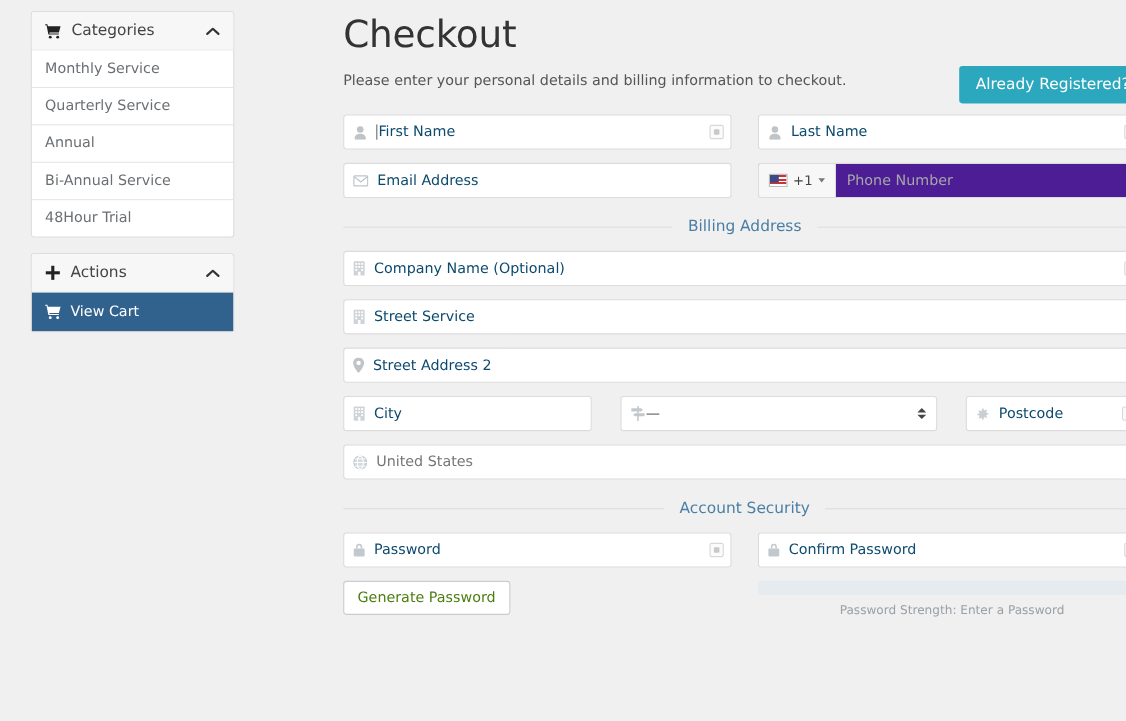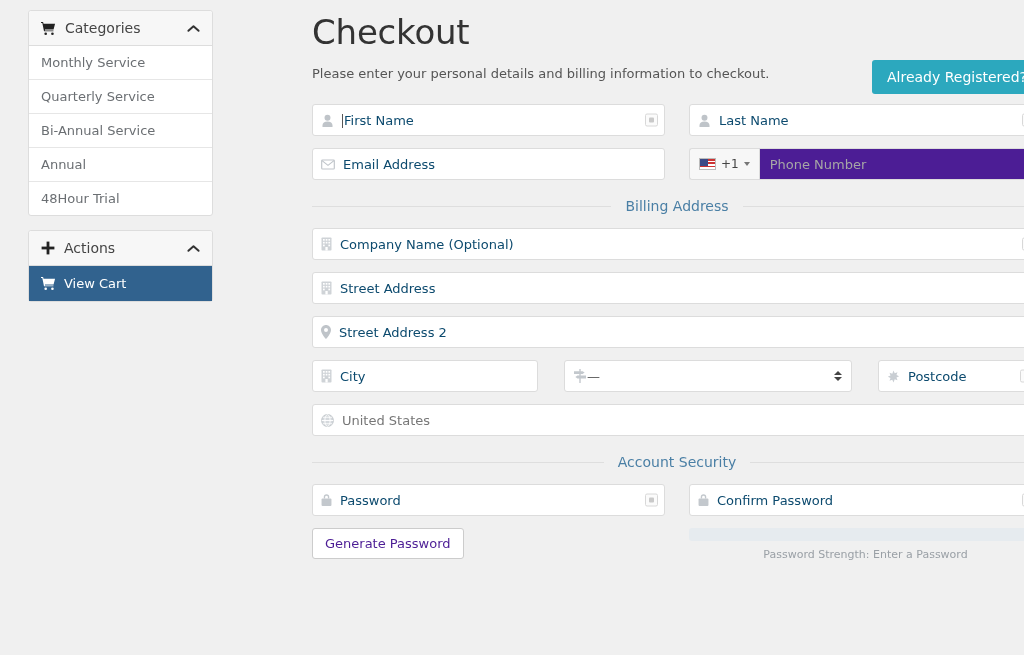--- a/index.html
+++ b/index.html
@@ -190,21 +190,21 @@
   .r-state { width: 288px; flex: none; }
   .r-post { width: 162px; flex: none; }
   .row.cityrow { gap: 26px; }
 
   
   .btn-generate {
     background: #fff;
     border: 1px solid #ccc;
     border-radius: 3px;
     padding: 7px 12px;
-    font-size: 13px; color: #4c1d95;
+    font-size: 13px; color: #4d7c0f;
     font-family: inherit; cursor: pointer;
   }
   .pw-meter {
     height: 13px;
     background: #e6ebef;
     border-radius: 3px;
   }
   .pw-text {
     text-align: center;
     font-size: 11px;
@@ -232,22 +232,22 @@
         <span class="ph-title">Categories</span>
         <span class="ph-caret">
           <svg width="13" height="9" viewBox="0 0 14 9" fill="none" stroke="#333" stroke-width="2.1" stroke-linecap="round" stroke-linejoin="round">
             <polyline points="1.5,7 7,2 12.5,7"></polyline>
           </svg>
         </span>
       </div>
       <div class="panel-list">
         <div class="li"><span>Monthly Service</span></div>
         <div class="li"><span>Quarterly Service</span></div>
+        <div class="li"><span>Annual</span></div>
         <div class="li"><span>Bi-Annual Service</span></div>
-        <div class="li"><span>Annual</span></div>
         <div class="li"><span>48Hour Trial</span></div>
       </div>
     </div>
 
     <div class="panel">
       <div class="panel-head">
         <span class="ph-icon">
           <svg width="14" height="14" viewBox="0 0 14 14" fill="#222">
             <rect x="5.6" y="0.6" width="2.8" height="12.8"></rect>
             <rect x="0.6" y="5.6" width="12.8" height="2.8"></rect>
@@ -391,21 +391,21 @@
                   <rect x="7.4" y="2" width="1.7" height="1.7"></rect>
                 <rect x="2" y="4.8" width="1.7" height="1.7"></rect>
                   <rect x="4.7" y="4.8" width="1.7" height="1.7"></rect>
                   <rect x="7.4" y="4.8" width="1.7" height="1.7"></rect>
                 <rect x="2" y="7.6" width="1.7" height="1.7"></rect>
                   <rect x="7.4" y="7.6" width="1.7" height="1.7"></rect>
                 <rect x="4.4" y="10" width="2.3" height="3.5"></rect>
               </g>
             </svg>
           </span>
-          <span class="txt">Street Address</span>
+          <span class="txt">Street Service</span>
         </div>
       </div>
     </div>
 
     <div class="row">
       <div class="col">
         <div class="field">
           <span class="fi">
             <svg width="10" height="14" viewBox="0 0 10 14" fill="#bfc4c9">
               <path d="M5 0C2.3 0 0 2.2 0 4.9 0 8.5 5 14 5 14s5-5.5 5-9.1C10 2.2 7.7 0 5 0zm0 6.9a2 2 0 110-4 2 2 0 010 4z"></path>

